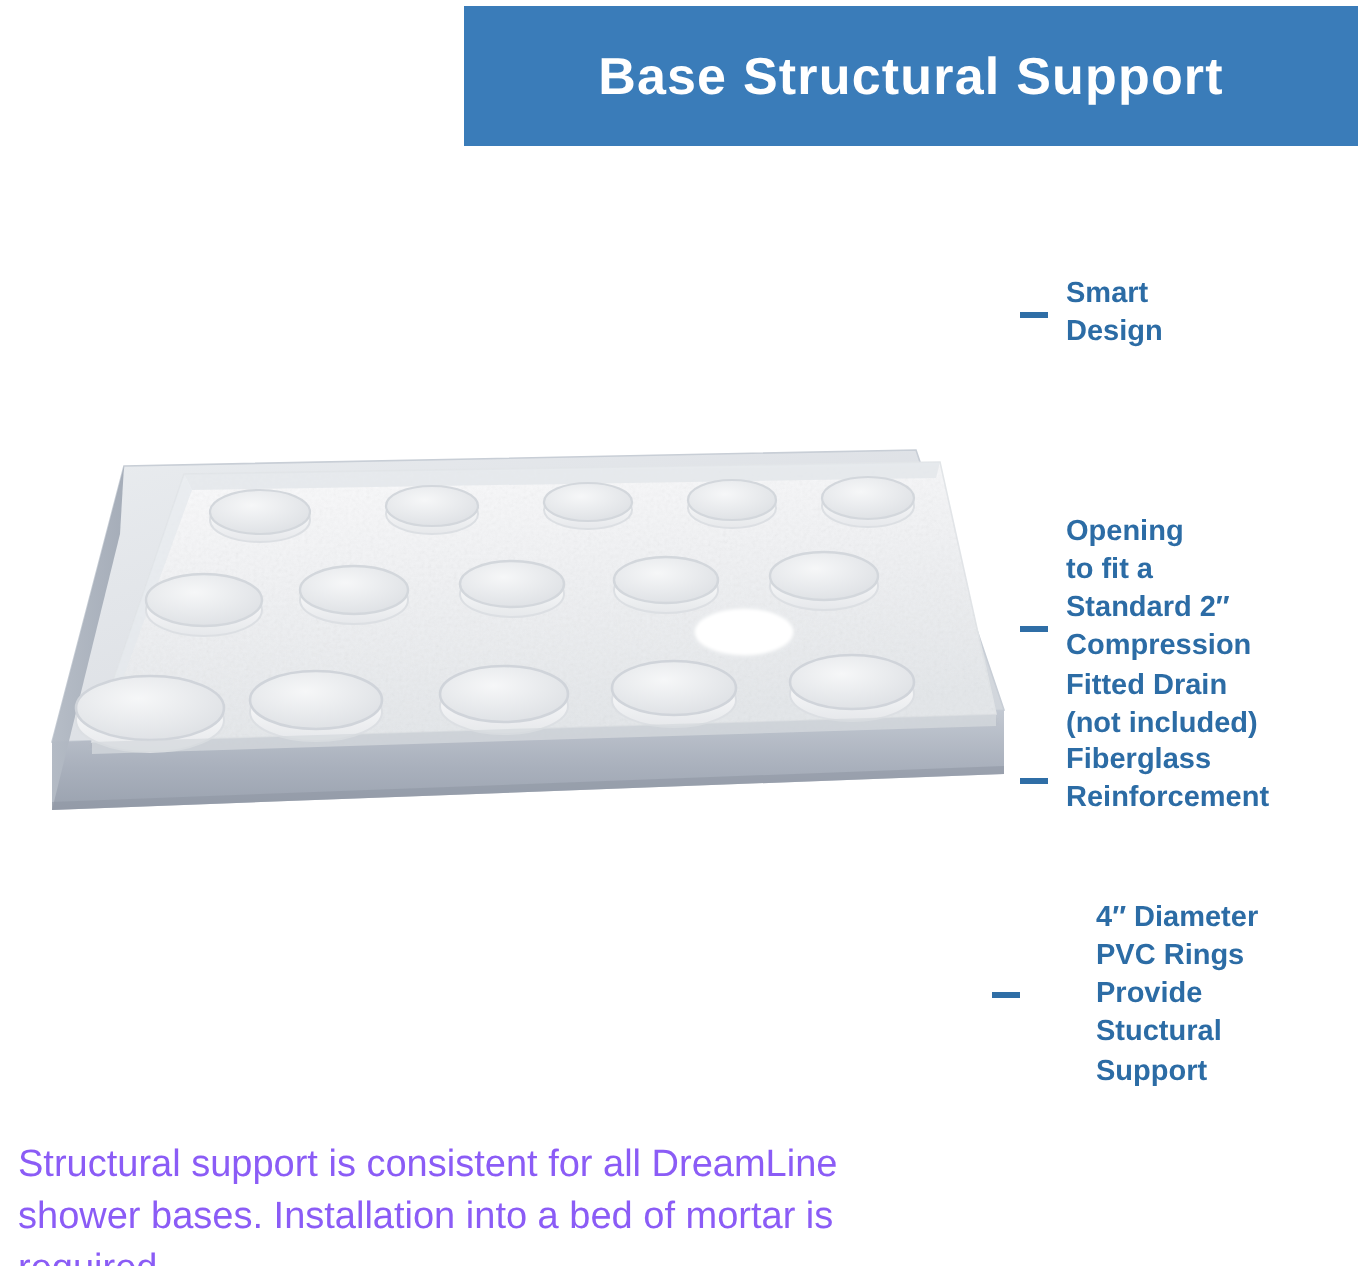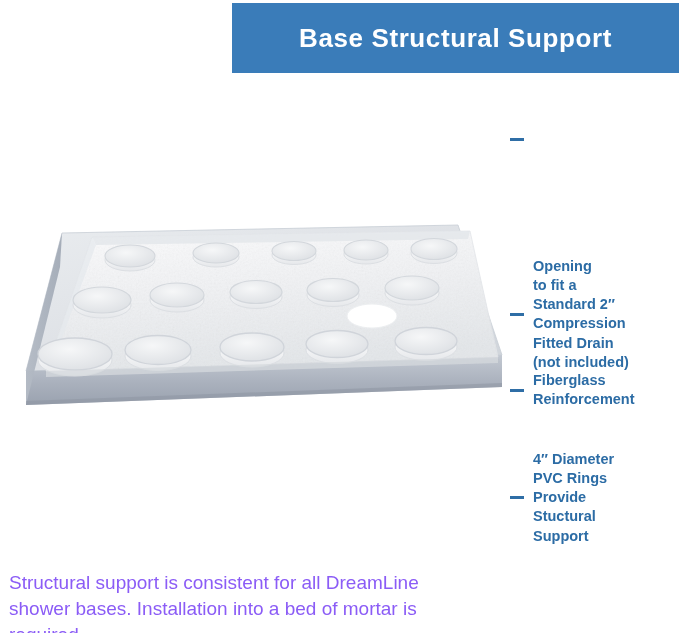--- a/index.html
+++ b/index.html
@@ -66,21 +66,21 @@
     color: #2c6ca5;
     font-size: 14.5px;
     font-weight: bold;
     line-height: 1.32;
     white-space: pre-line;
   }
 
   #callout-smart-design   { left: 510px; top: 138px; }
   #callout-drain-opening  { left: 510px; top: 217px; margin-top: 40px; }
   #callout-fiberglass     { left: 510px; top: 371px; justify-content: space-between; }
-  #callout-pvc-rings      { left: 510px; top: 450px; }
+  #callout-pvc-rings      { left: 496px; top: 450px; gap: 29px; }
 
   
   #bottom-caption {
     position: absolute;
     left: 9px;
     top: 570px;
     width: 460px;
     color: #8b5cf6;
     font-size: 19px;
     font-weight: normal;
@@ -227,20 +227,22 @@
         <ellipse cx="426" cy="136" rx="31" ry="13.5" fill="url(#ringInner)" stroke="#d0d4da" stroke-width="1.3"></ellipse>
       </g>
     </g>
 
     <polygon points="46,166 498,152 498,158 46,172" fill="#d6dade" opacity="0.75"></polygon>
   </svg>
 </div>
 
 <div class="callout" id="callout-smart-design">
   <span class="callout-dash"></span>
+  <span class="callout-text">Smart
+Design</span>
 </div>
 
 <div class="callout" id="callout-drain-opening">
   <span class="callout-dash"></span>
   <span class="callout-text">Opening
 to fit a
 Standard 2″
 Compression
 Fitted Drain
 (not included)</span>

